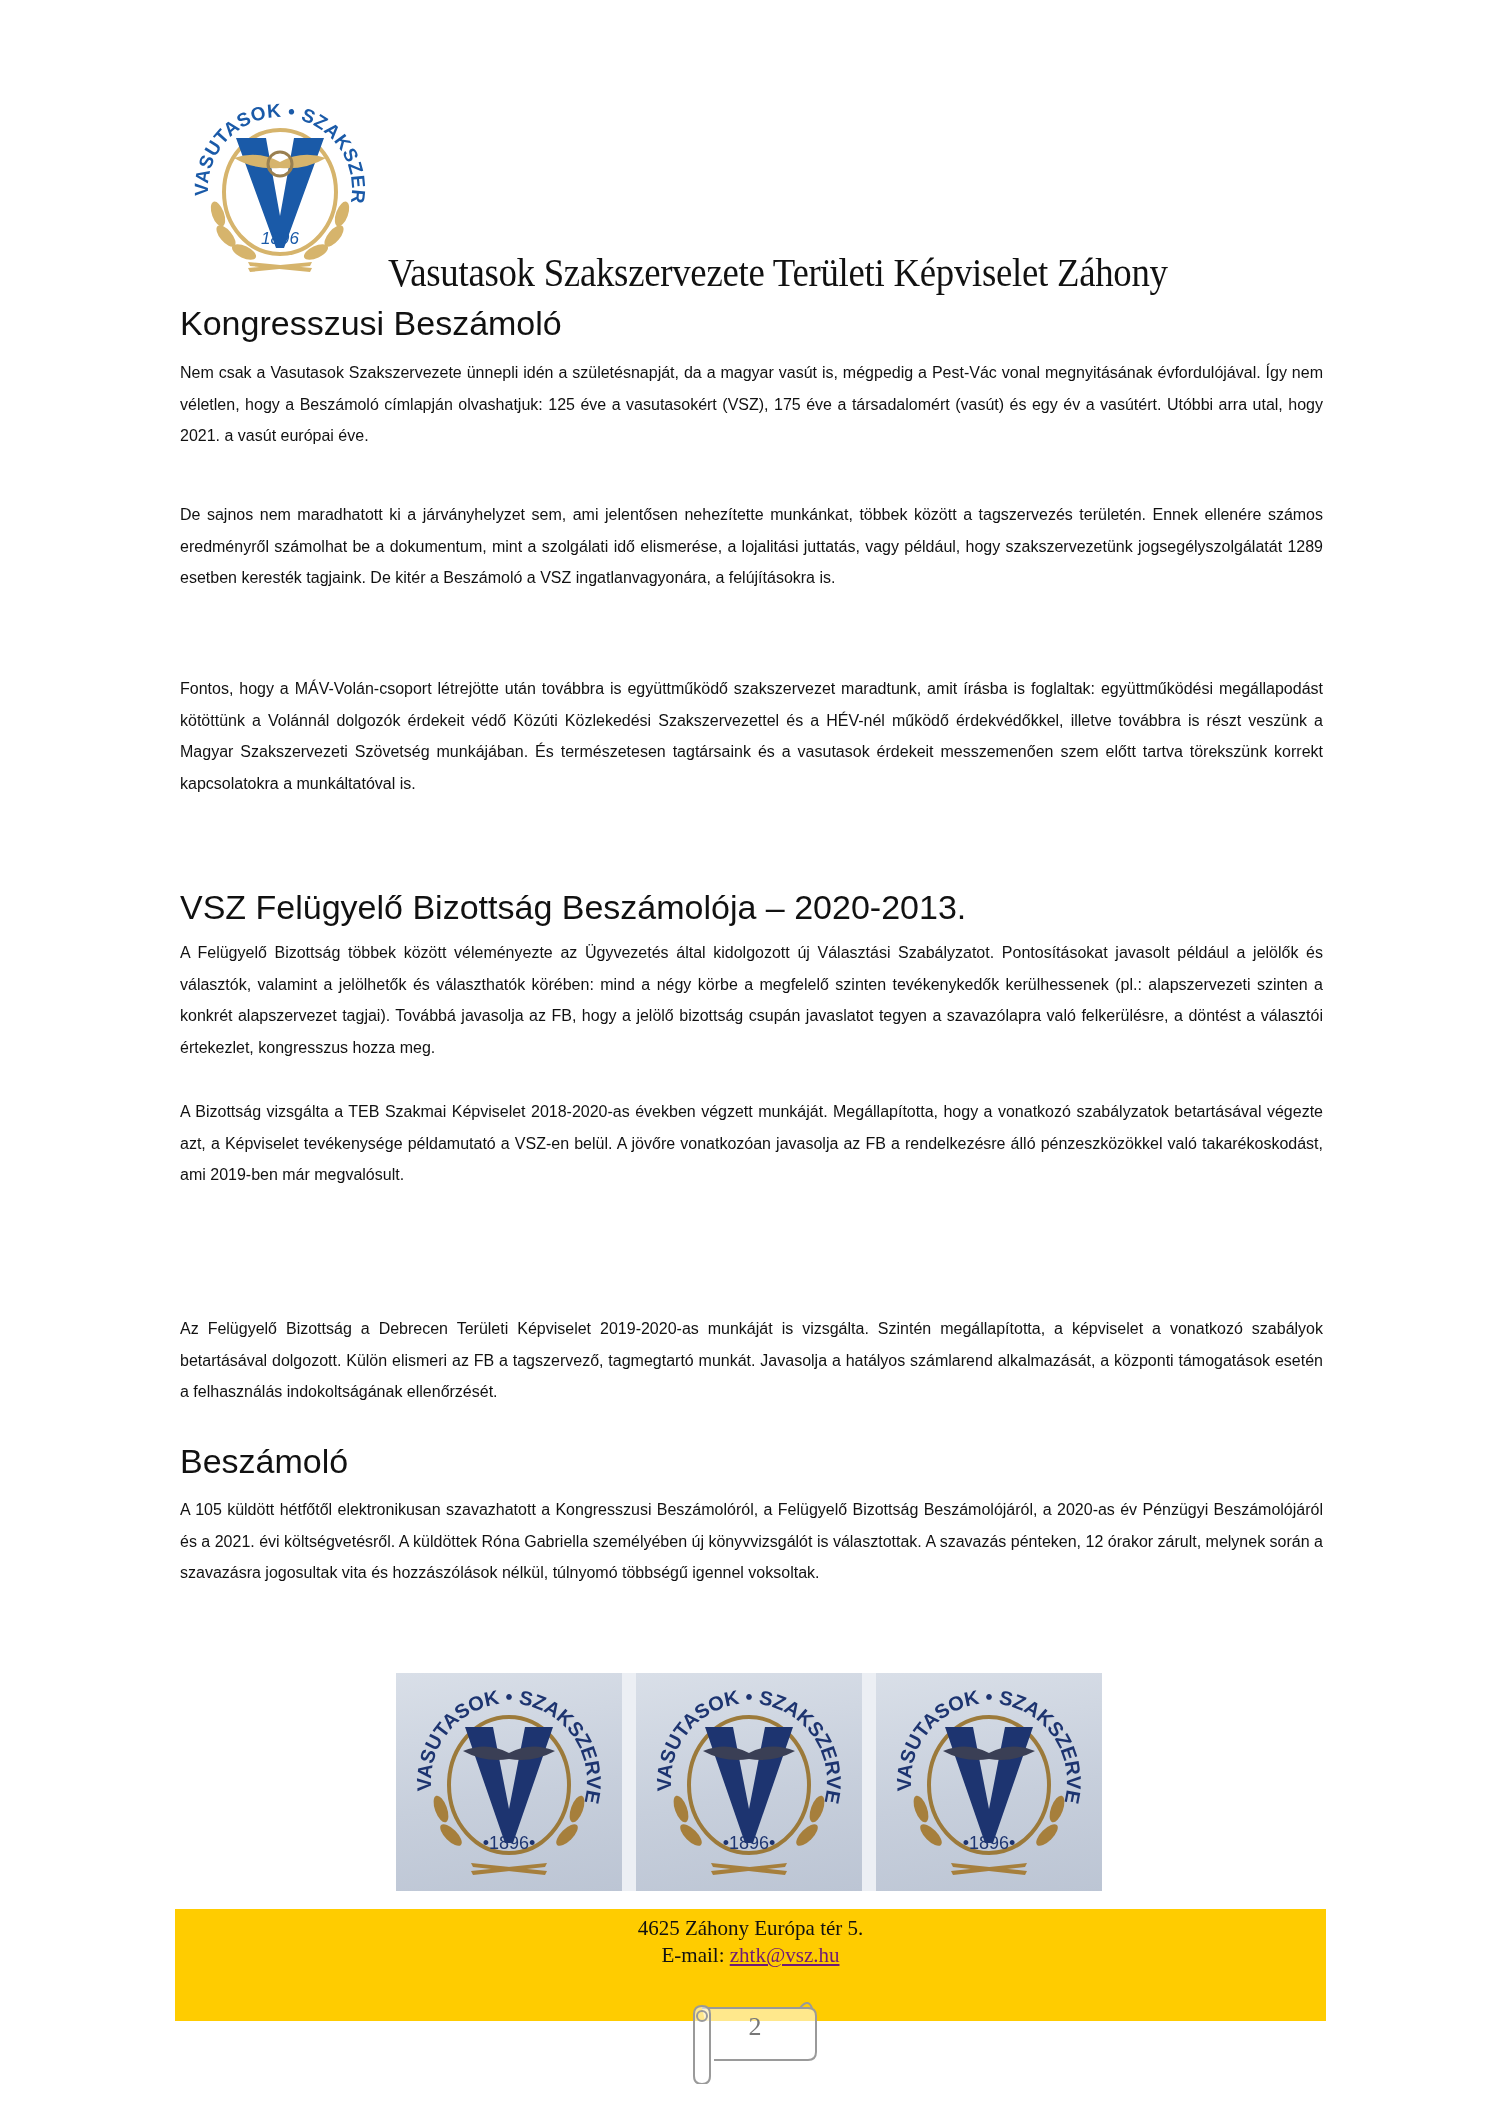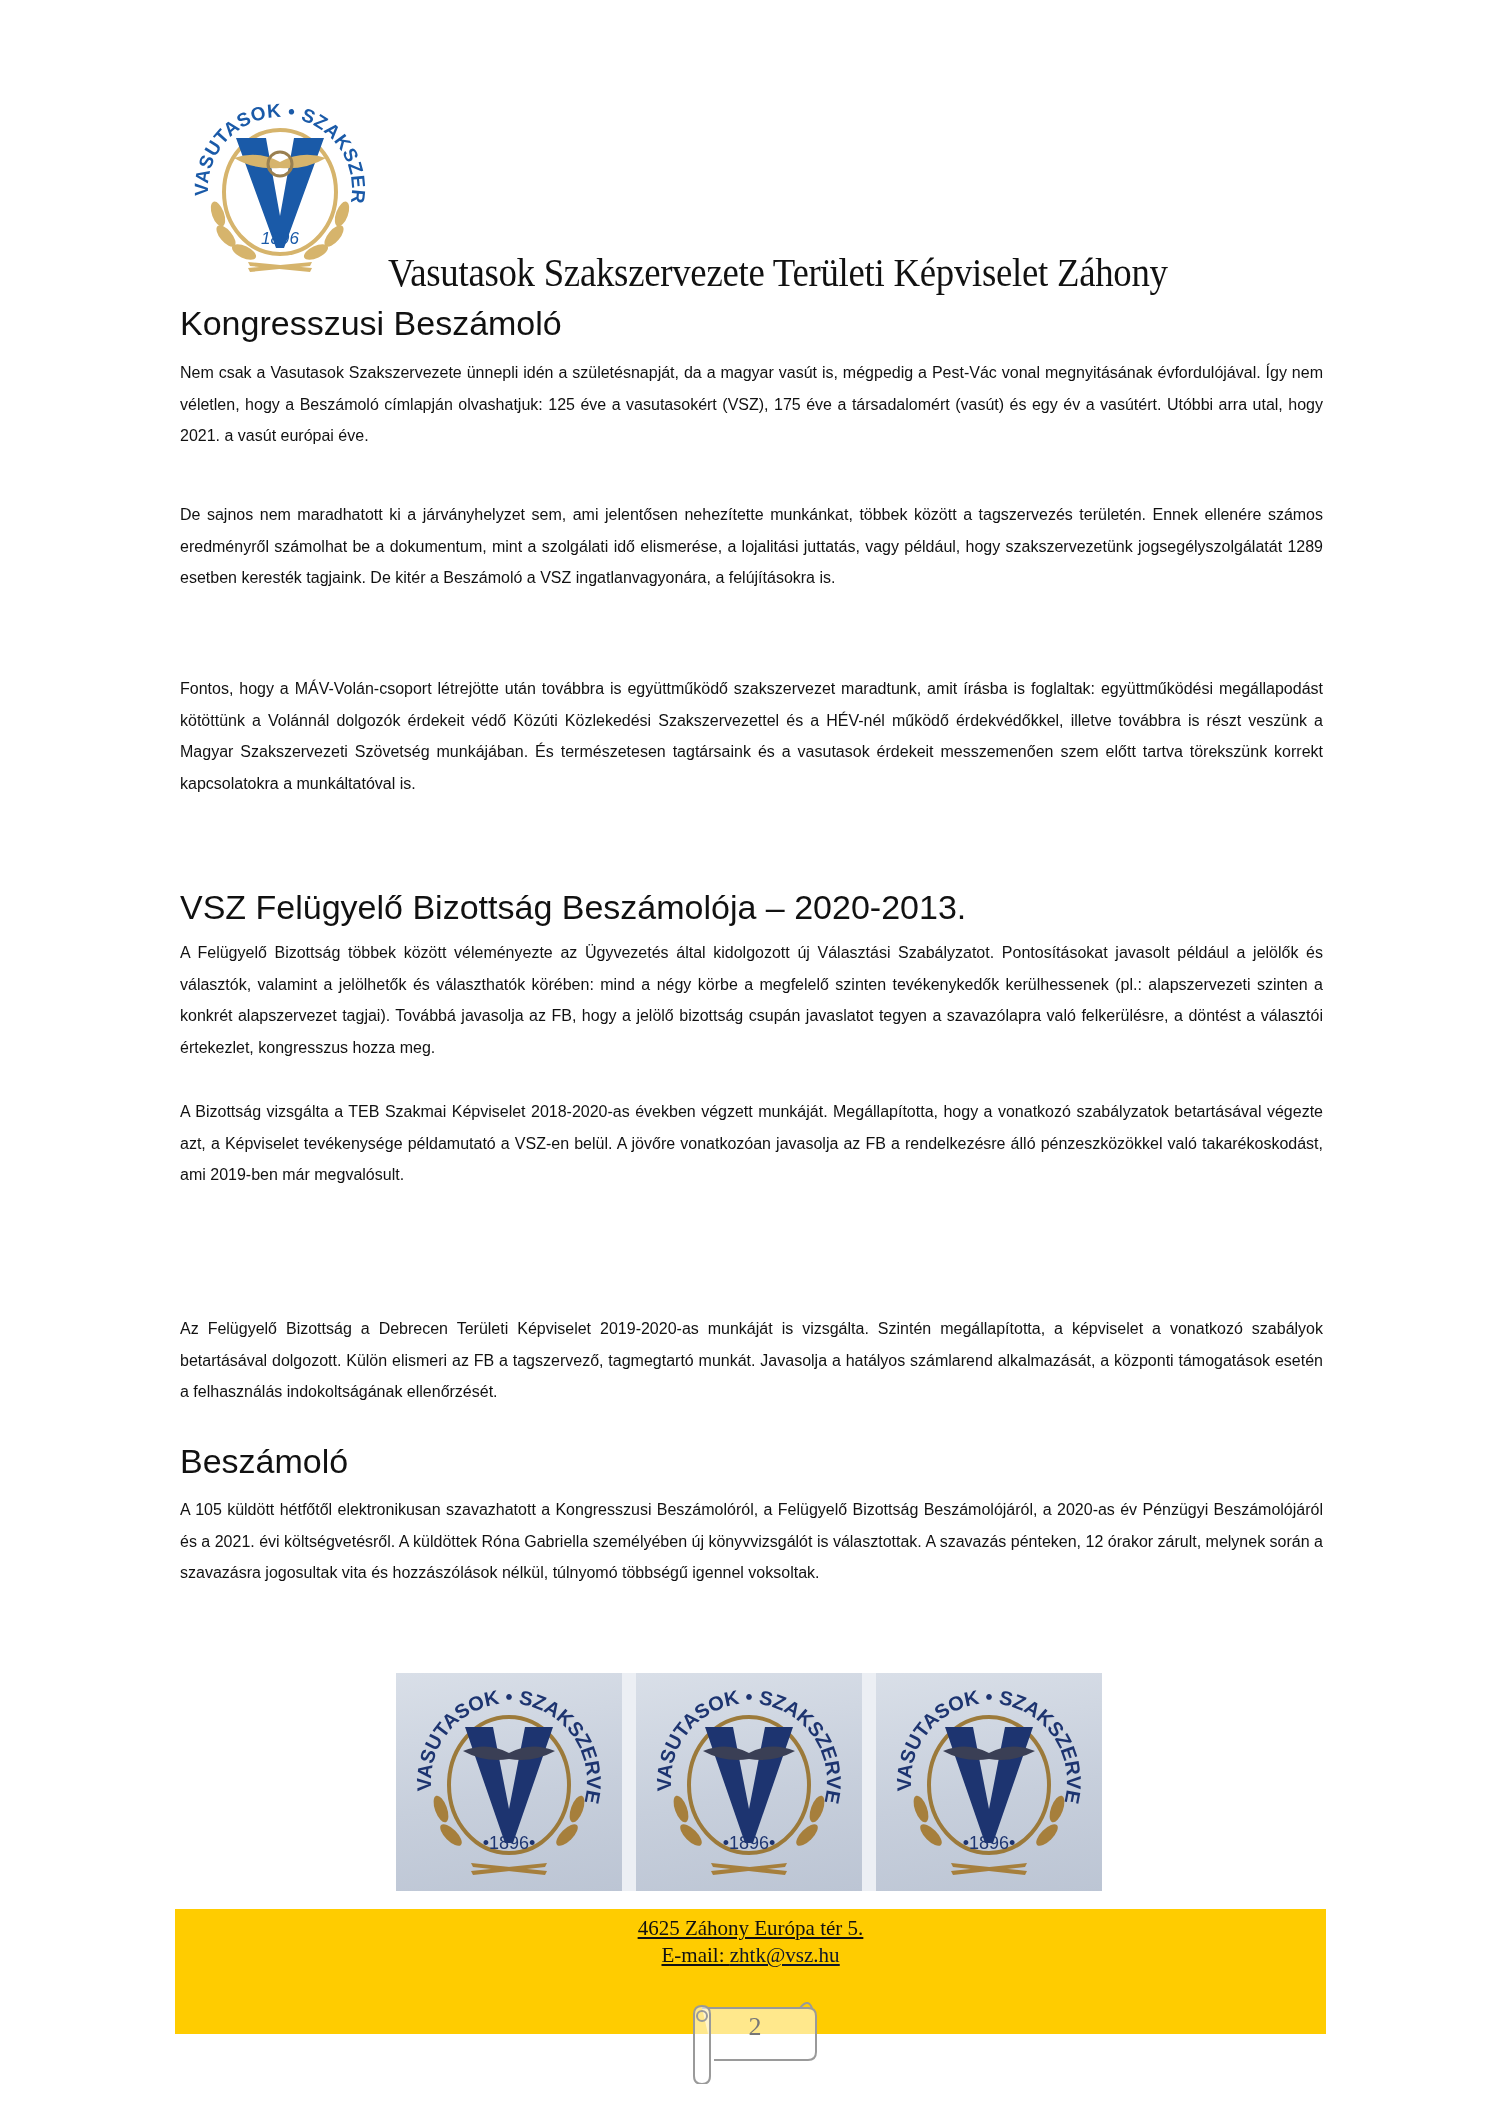--- a/index.html
+++ b/index.html
@@ -37,28 +37,28 @@
   }
   .flag-panel {
     flex: 1; position: relative;
     background: linear-gradient(170deg, #d9dfe8 0%, #c7cfdc 55%, #bcc5d4 100%);
   }
   .flag-panel + .flag-panel { border-left: 14px solid #eceff4; }
   .flag-panel svg { position: absolute; left: 50%; top: 6px; transform: translateX(-50%); }
 
   
   .footer {
-    left: 175px; top: 1909px; width: 1151px; height: 125px;
+    left: 175px; top: 1909px; width: 1151px; height: 112px;
     background: #ffcc00;
     font-family: "Liberation Serif", "DejaVu Serif", serif;
-    font-size: 21px; line-height: 27px; color: #111; text-align: center; text-decoration: underline;
+    font-size: 21px; line-height: 27px; color: #111; text-align: center;
   }
   .footer .line { display: block; white-space: nowrap; }
   .footer .line:first-child { margin-top: 6px; }
-  .footer a { color: #0f172a; text-decoration: underline; }
+  .footer a { color: #701a75; text-decoration: underline; }
 
   .page-scroll { left: 684px; top: 2000px; width: 134px; height: 84px; }
   .page-num {
     left: 735px; top: 2012px; width: 40px; text-align: center;
     font-family: "Liberation Serif", "DejaVu Serif", serif;
     font-size: 26px; color: #777;
   }
 </style>
 </head>
 <body>

